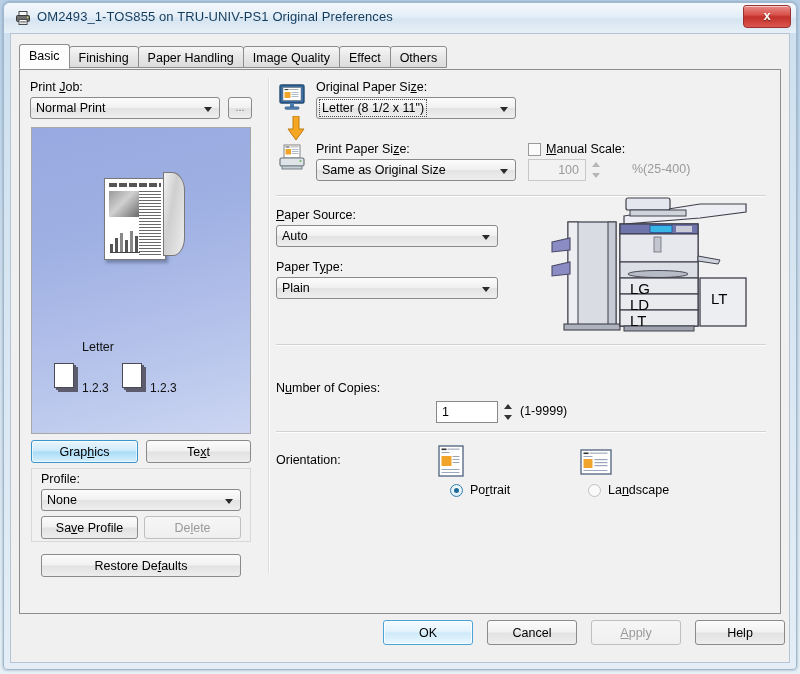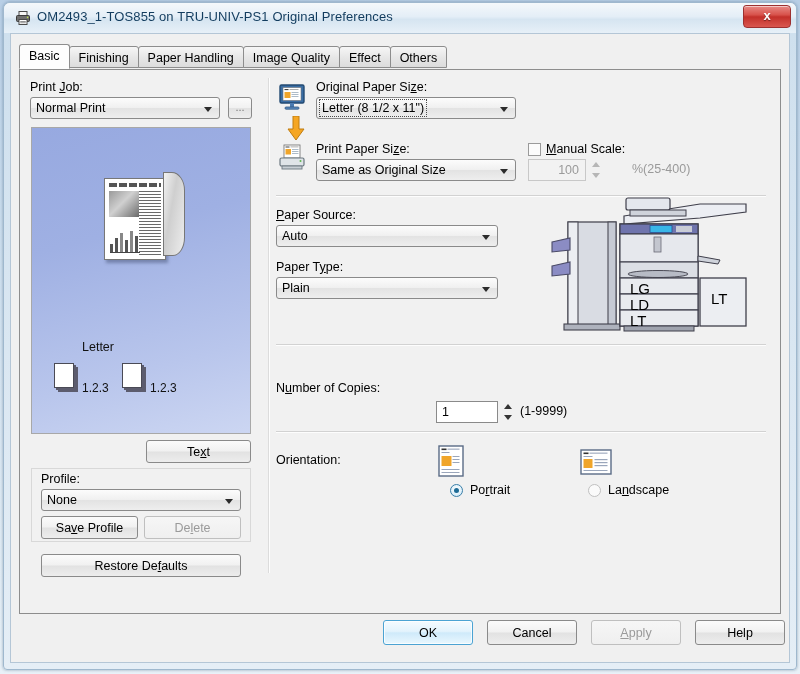--- a/index.html
+++ b/index.html
@@ -320,20 +320,23 @@
           <div class="stack-num" style="left:50px; top:253px;">1.2.3</div>
 
           <div class="stack" style="left:90px; top:235px;">
             <span class="sh" style="left:4px; top:4px; width:20px; height:25px;"></span>
             <span class="sh" style="left:2px; top:2px; width:20px; height:25px;"></span>
             <span class="pg"></span>
           </div>
           <div class="stack-num" style="left:118px; top:253px;">1.2.3</div>
         </div>
 
+        <div class="button hl" style="left:11px; top:370px; width:107px;">
+          Grap<u>h</u>ics
+        </div>
         <div class="button" style="left:126px; top:370px; width:105px;">
           Te<u>x</u>t
         </div>
 
         <div class="groupbox" style="left:11px; top:398px; width:220px; height:74px;"></div>
         <div class="lbl" style="left:21px; top:402px;">Profile:</div>
         <div class="combo" style="left:21px; top:419px; width:200px;">
           <span class="val">None</span>
           <span class="arrow"></span>
         </div>

